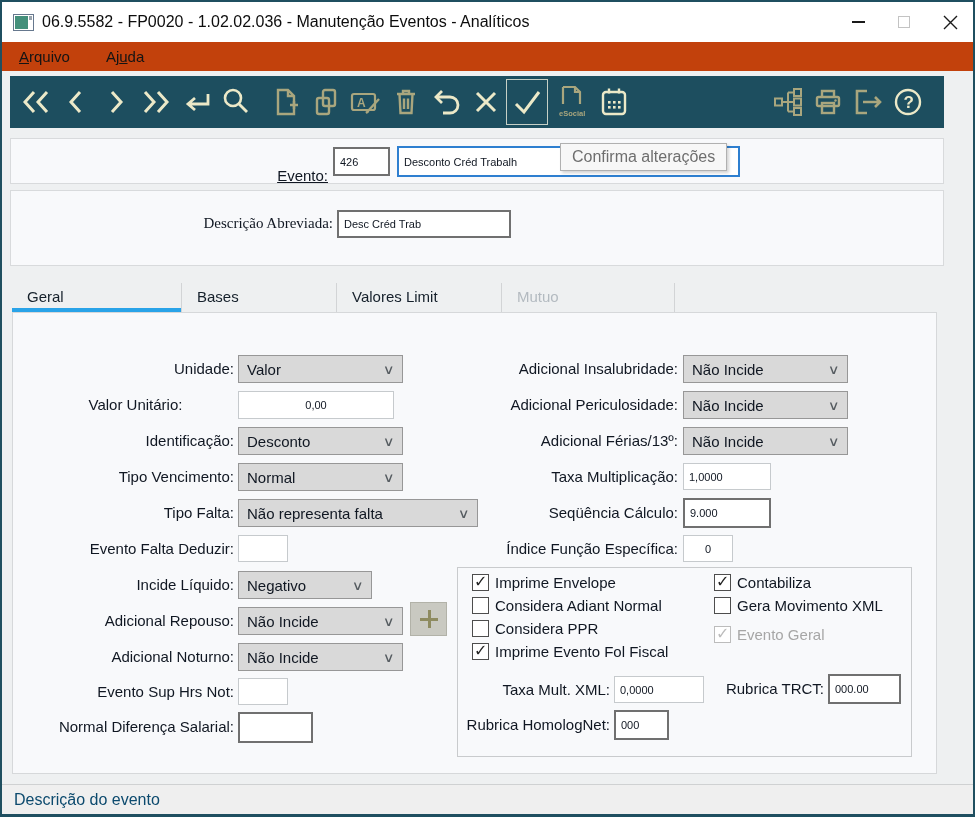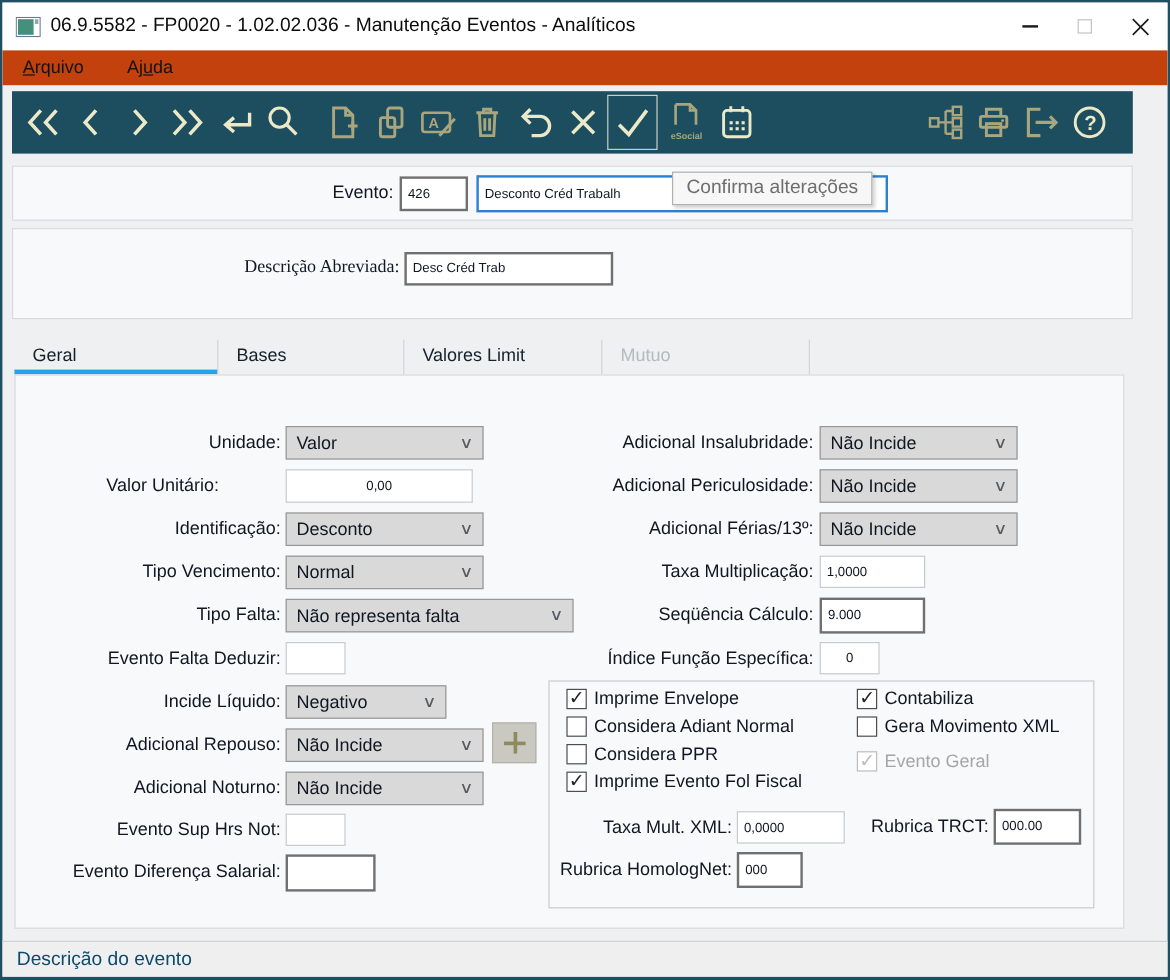--- a/index.html
+++ b/index.html
@@ -221,21 +221,21 @@
       <span class="tbtn">
           <svg width="34" height="34" viewBox="0 0 34 34">
             <circle cx="17" cy="17" r="12" stroke="currentColor" stroke-width="2.4" fill="none"></circle>
             <text x="12.5" y="23" font-size="17" font-weight="bold" fill="currentColor" stroke="none">?</text>
           </svg>
         </span>
     </span>
   </div>
 
   <div class="panel" style="left:8px;top:136px;width:934px;height:46px;">
-    <span class="lbl" style="left:217px;top:13px;width:100px;">Evento:</span>
+    <span class="lbl" style="left:217px;top:28px;width:100px;text-decoration:underline;">Evento:</span>
     <input class="inp strong" style="left: 322px; top: 8px; width: 57px; height: 29px;" readonly="" value="426">
     <input class="inp focused" style="left: 386px; top: 7px; width: 343px; height: 31px;" readonly="" value="Desconto Créd Trabalh">
     <div class="tooltip">Confirma alterações</div>
   </div>
 
   <div class="panel" style="left:8px;top:188px;width:934px;height:76px;">
     <span class="lbl" style="left:92px;top:24px;width:230px;font-family:Liberation Serif, serif;">Descrição Abreviada:</span>
     <input class="inp strong" style="left: 326px; top: 19px; width: 174px; height: 28px;" readonly="" value="Desc Créd Trab">
   </div>
 
@@ -296,21 +296,21 @@
 
     <span class="lbl" style="left:0;top:335px;width:221px;">Adicional Noturno:</span>
     <div class="combo" style="left:225px;top:330px;width:165px;">
         <span>Não Incide</span>
         <span class="chev">∨</span>
       </div>
 
     <span class="lbl" style="left:0;top:370px;width:221px;">Evento Sup Hrs Not:</span>
     <input class="inp" style="left: 225px; top: 365px; width: 50px; height: 27px;" readonly="" value="">
 
-    <span class="lbl" style="left:0;top:405px;width:221px;">Evento Diferença Salarial:</span>
+    <span class="lbl" style="left:0;top:405px;width:221px;">Normal Diferença Salarial:</span>
     <input class="inp strong" style="left: 225px; top: 399px; width: 75px; height: 31px;" readonly="" value="">
 
     <span class="lbl" style="left:440px;top:47px;width:225px;">Adicional Insalubridade:</span>
     <div class="combo" style="left:670px;top:42px;width:165px;">
         <span>Não Incide</span>
         <span class="chev">∨</span>
       </div>
 
     <span class="lbl" style="left:440px;top:83px;width:225px;">Adicional Periculosidade:</span>
     <div class="combo" style="left:670px;top:78px;width:165px;">

